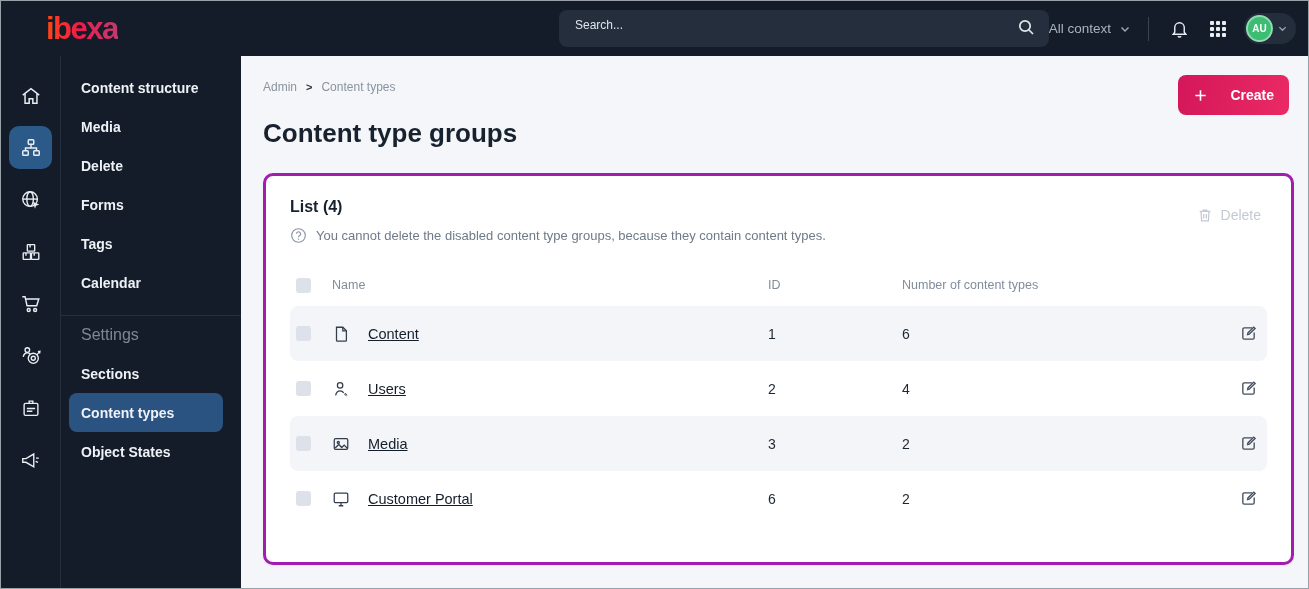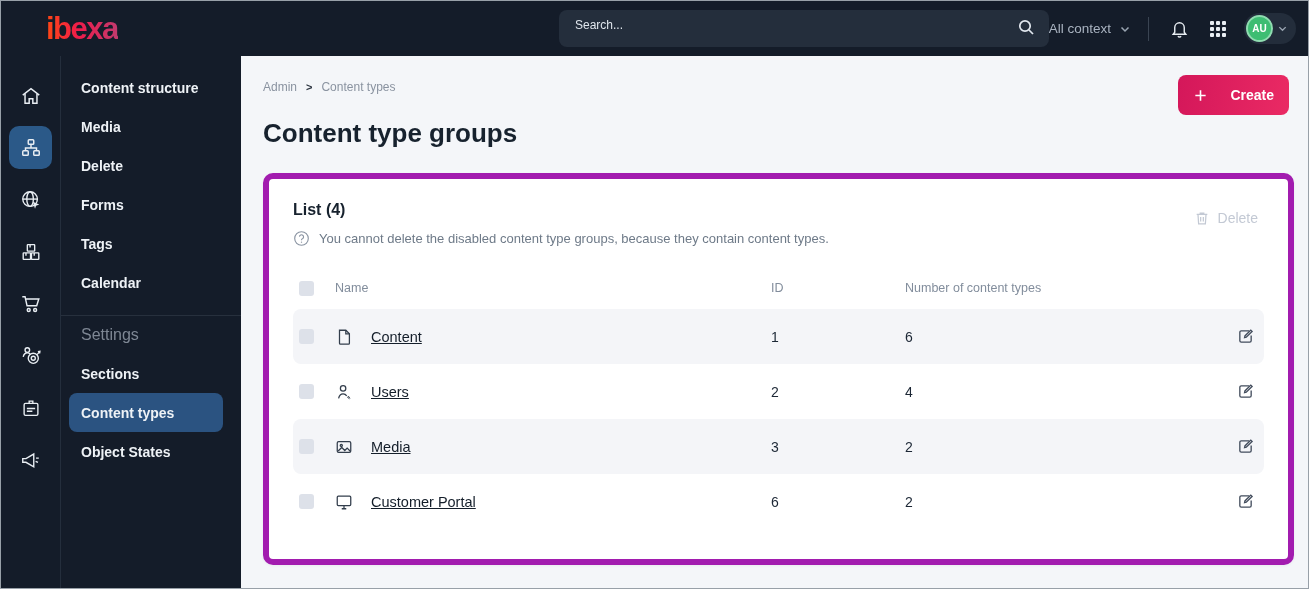--- a/index.html
+++ b/index.html
@@ -67,21 +67,21 @@
     position:absolute; top:19px; right:19px; height:40px; padding:0 15px;
     border:none; border-radius:8px; cursor:pointer;
     background:linear-gradient(100deg,#d4175a,#ea2a64);
     color:#fff; font-size:14px; font-weight:600;
     display:flex; align-items:center; gap:22px;
     font-family:"Liberation Sans", sans-serif;
   }
   .page-title { margin:24px 0 0 22px; font-size:26px; font-weight:800; color:#17222e; }
   .card {
     margin:24px 14px 0 22px; height:392px; background:#fff;
-    border:6px solid #a21caf; border-radius:10px;
+    border:3px solid #a21caf; border-radius:10px;
     box-shadow:0 1px 3px rgba(20,30,50,.05);
     padding:22px 24px;
   }
   .card-head { display:flex; justify-content:space-between; align-items:flex-start; }
   .list-title { font-size:16px; font-weight:700; color:#17222e; }
   .help-line { display:flex; align-items:center; gap:9px; margin-top:11px; font-size:13px; color:#6e7a88; }
   .help-icon { color:#8a94a2; display:flex; }
   .delete-btn {
     display:flex; align-items:center; gap:8px; color:#c3c9d4; font-size:14px;
     background:none; border:none; margin-top:8px; cursor:default;

